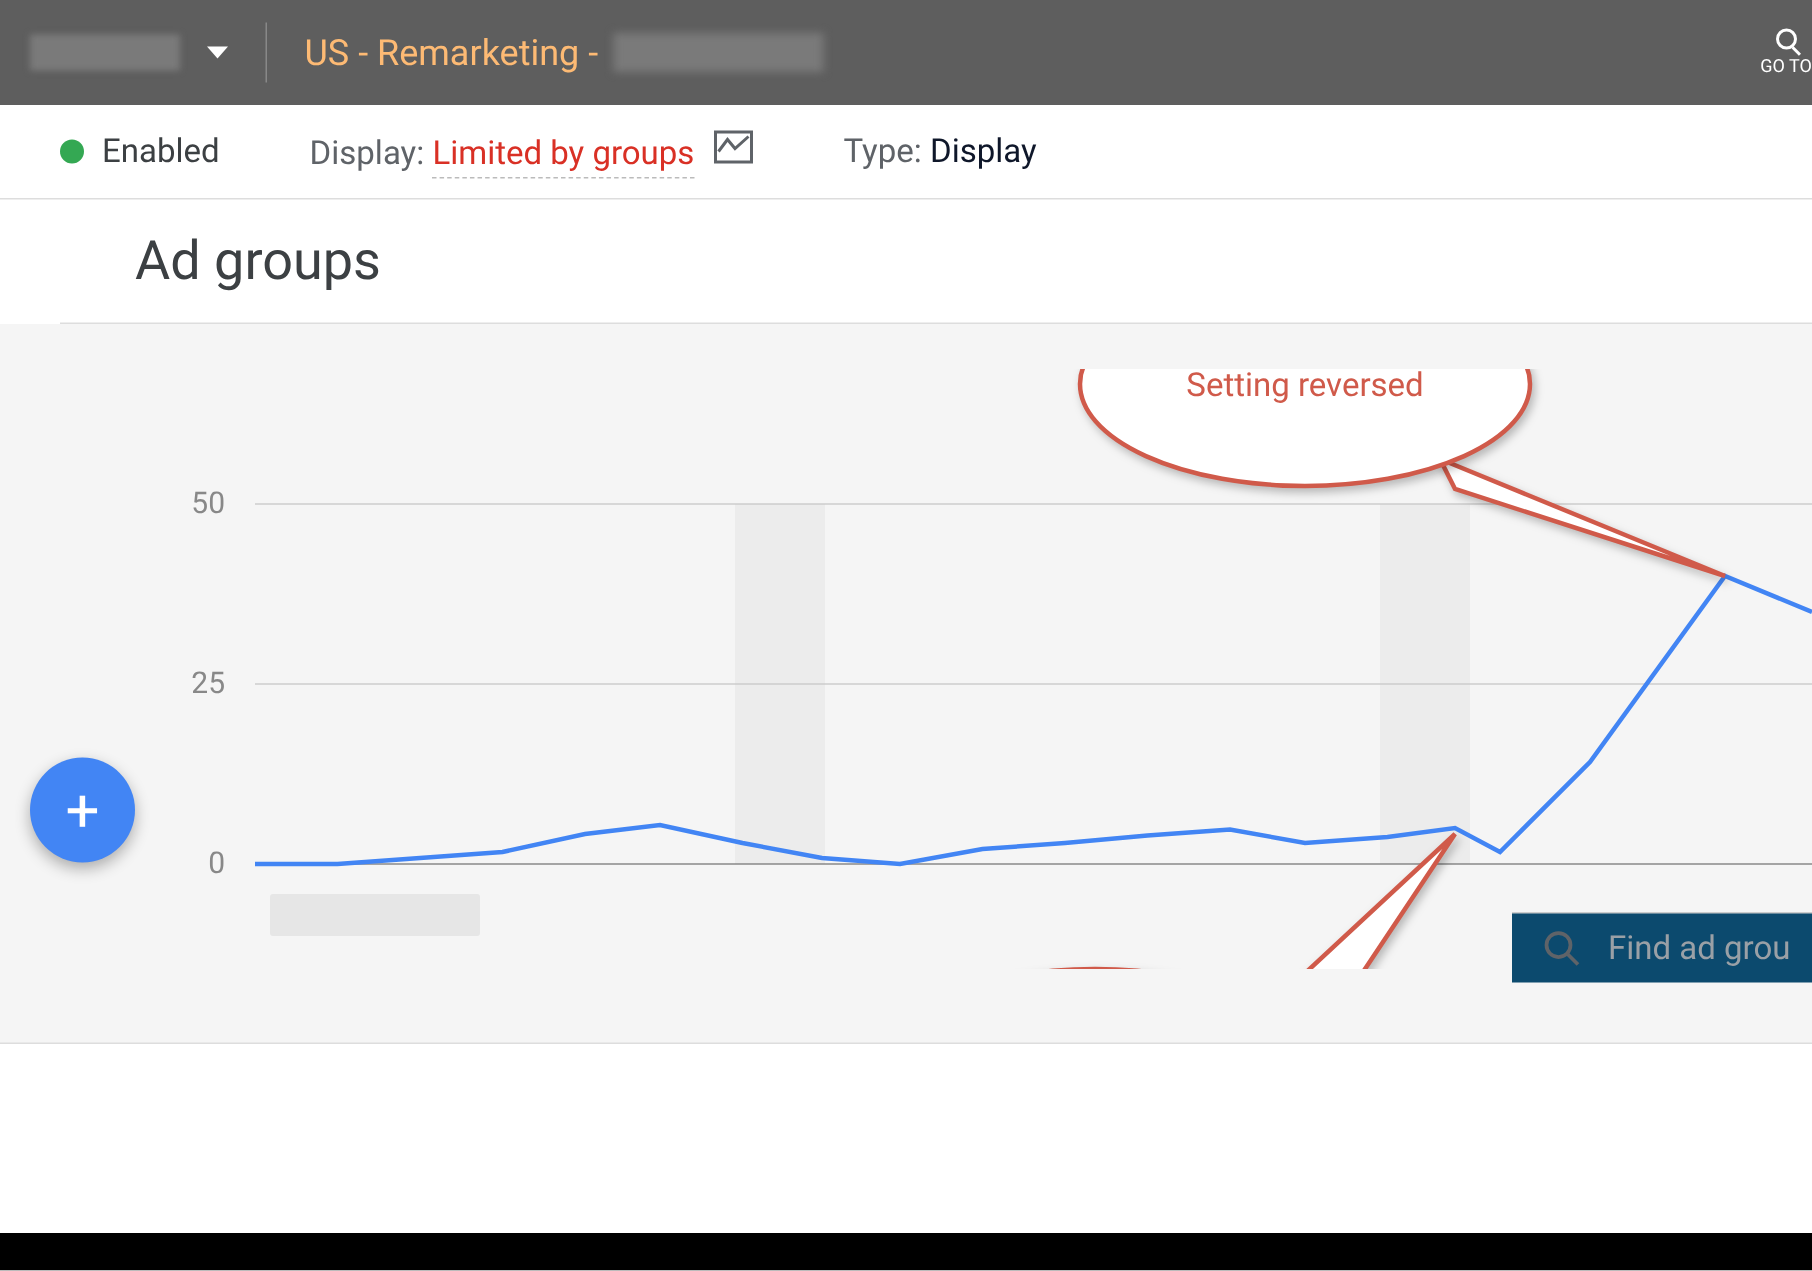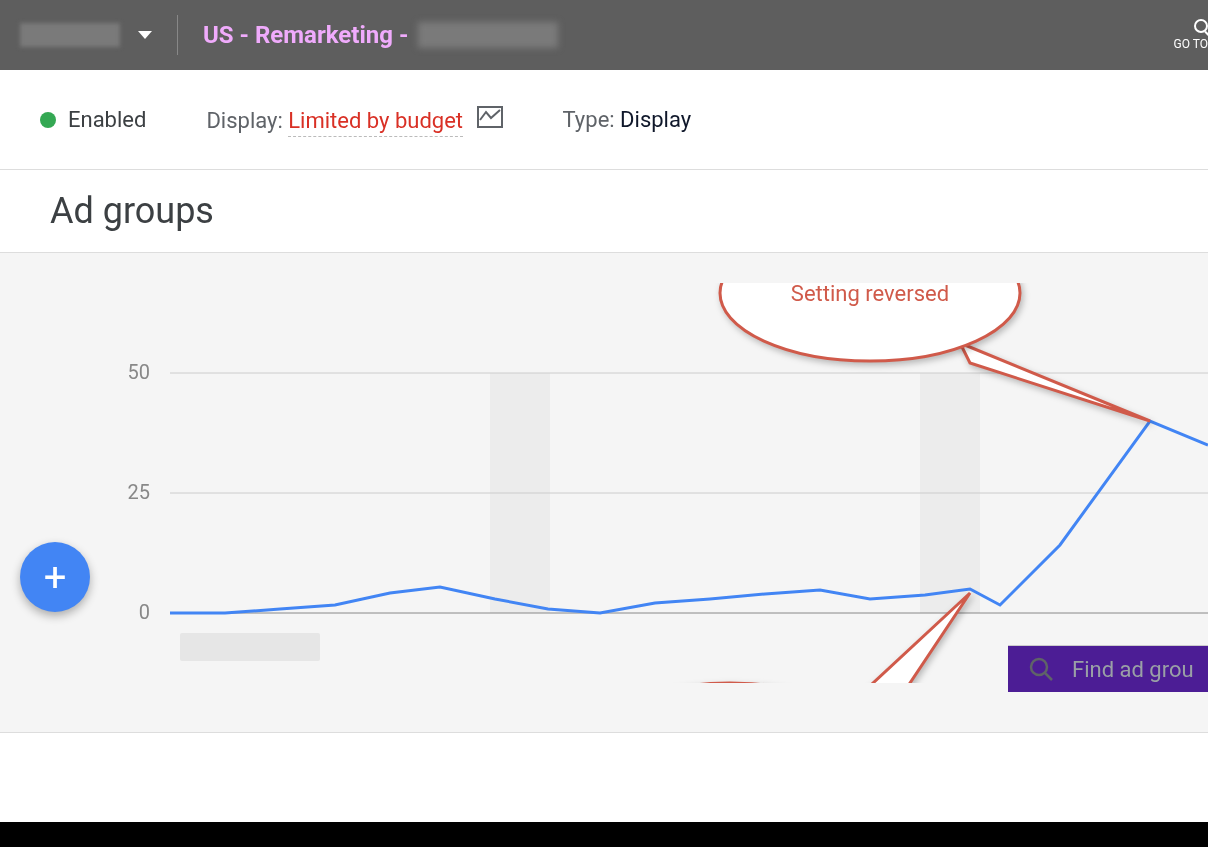--- a/index.html
+++ b/index.html
@@ -33,55 +33,55 @@
     border-top: 8px solid #fff;
     margin-left: 6px;
   }
   .divider-v {
     width: 1px; height: 40px;
     background: #888;
     margin: 0 25px;
   }
   .campaign-title {
     font-size: 24px;
-    font-weight: 700;
-    color: #f0abfc;
+    font-weight: 400;
+    color: #fdba74;
     display: flex;
     align-items: center;
   }
   .campaign-blur { width: 140px; height: 26px; background:#7a7a7a; filter: blur(3px); margin-left:10px;}
   .topbar-right {
     position: absolute;
     right: 0px;
     top: 0;
     height: 100%;
     display: flex;
     flex-direction: column;
-    align-items: flex-end;
+    align-items: center;
     justify-content: center;
     color: #fff;
     font-size: 12px;
   }
   .search-circle {
     width: 14px; height: 14px;
     border: 2px solid #fff;
     border-radius: 50%;
     position: relative;
     margin-bottom:4px;
   }
   .search-circle::after {
     content:'';
     position:absolute;
     width:7px; height:2px;
     background:#fff;
     transform: rotate(45deg);
     bottom:-4px; right:-5px;
   }
   .info-strip {
-    height: 100px;
+    height: 63px;
     border-bottom: 1px solid #ddd;
     display: flex;
     align-items: center;
     padding: 0 40px;
     gap: 60px;
     font-size: 22px;
     color: #5f6368;
   }
   .enabled-wrap { display:flex; align-items:center; gap:12px; color:#3c4043;}
   .green-dot { width:16px; height:16px; border-radius:50%; background:#34a853; }
@@ -94,20 +94,21 @@
     margin-left:8px;
   }
   .chart-icon-sm svg { position:absolute; top:0; left:0;}
   .type-val, .budget-val { color:#0f172a; }
   .section-header {
     padding: 20px 50px;
     border-bottom: 1px solid #ddd;
     font-size: 36px;
     color: #3c4043;
     font-weight:400;
+    margin-left:40px;
   }
   .chart-area {
     background: #f5f5f5;
     border-bottom:1px solid #ddd;
     position: relative;
     height: 480px;
     padding: 30px 0 0 0;
   }
   .chart-svg {
     position:absolute;
@@ -131,21 +132,21 @@
   .search-row {
     position:absolute;
     right:0; bottom:40px;
     width:200px;
     border-top:1px solid #ccc;
     display:flex; align-items:center;
     padding:10px 0 10px 20px;
     gap:18px;
     font-size:22px;
     color:#9aa0a6;
-    background: #4c1d95;
+    background: #0c4a6e;
   }
   .axis-label { fill:#888; font-size:20px; }
   .callout text { fill:#d05a4a; font-size:22px; }
   .callout ellipse { fill:#fff; stroke:#d05a4a; stroke-width:3; filter: drop-shadow(2px 3px 3px rgba(0,0,0,.25));}
   .callout path { fill:#fff; stroke:#d05a4a; stroke-width:3; filter: drop-shadow(2px 3px 3px rgba(0,0,0,.25));}
   .bottom-black { position:absolute; left:0; right:0; bottom:0; height:25px; background:#000;}
 </style>
 </head>
 <body>
 
@@ -165,21 +166,21 @@
   </div>
 </div>
 
 <div class="info-strip">
   <div class="enabled-wrap">
     <div class="green-dot"></div>
     <span>Enabled</span>
   </div>
   <div>
     <span>Display:</span>
-    <span class="status-limited">Limited by budget</span>
+    <span class="status-limited">Limited by groups</span>
     <span class="chart-icon-sm">
       <svg width="22" height="18" viewBox="0 0 22 18">
           <polyline points="1,12 7,4 12,10 21,2" fill="none" stroke="#5f6368" stroke-width="2"></polyline>
         </svg>
     </span>
   </div>
   <div>
     <span>Type:</span>
     <span class="type-val">Display</span>
   </div>

